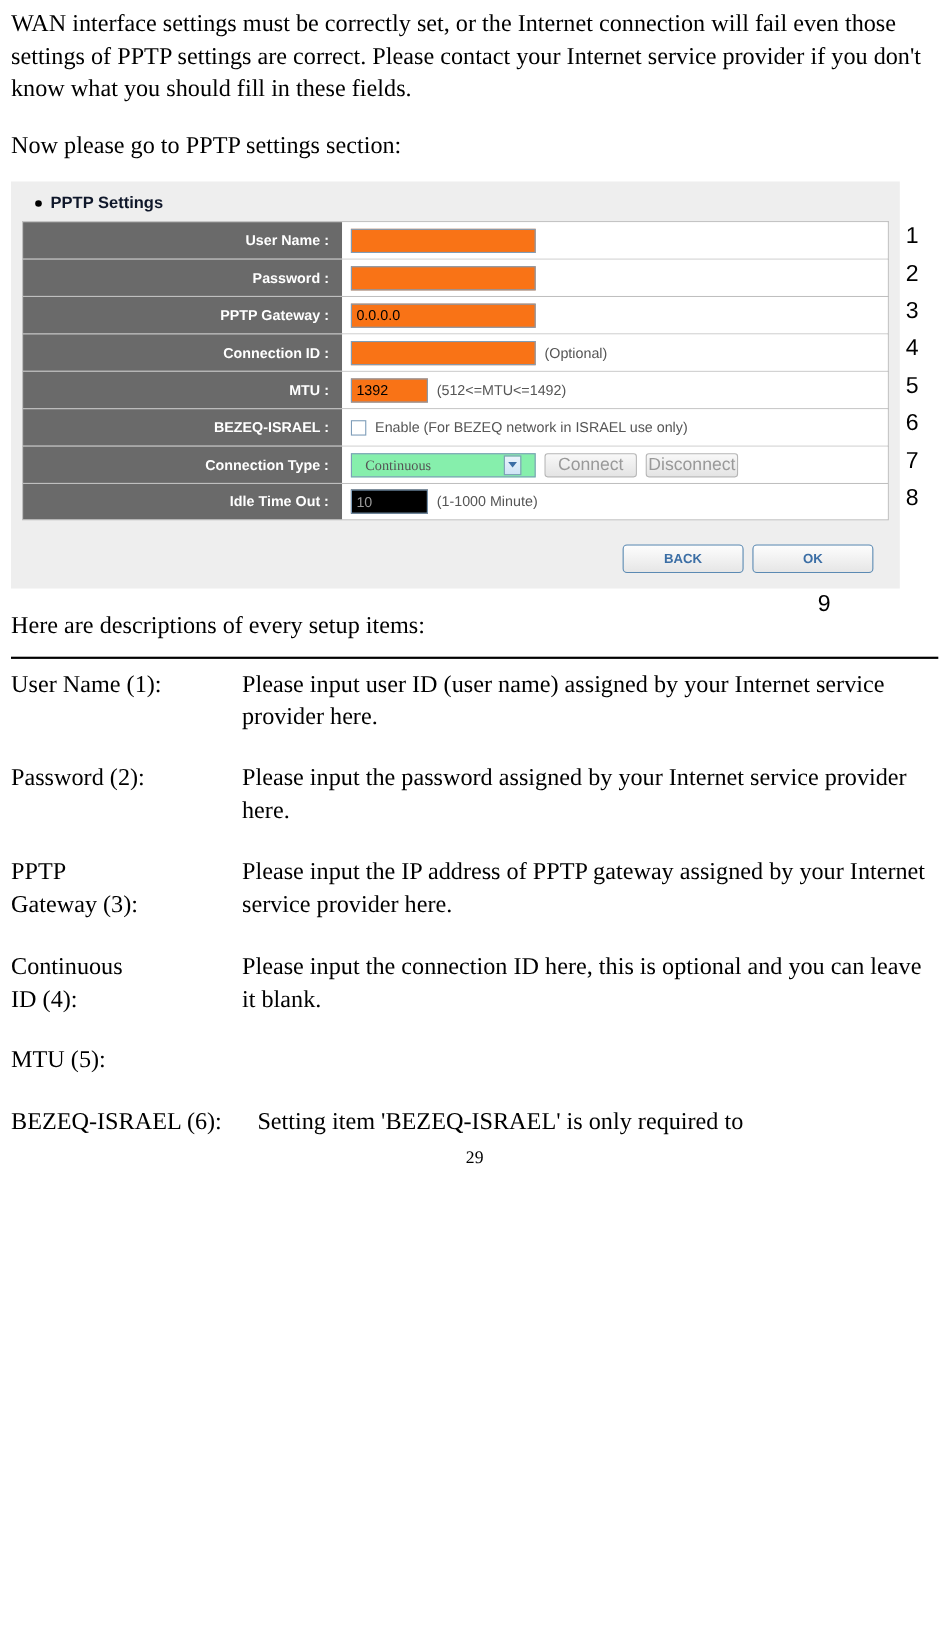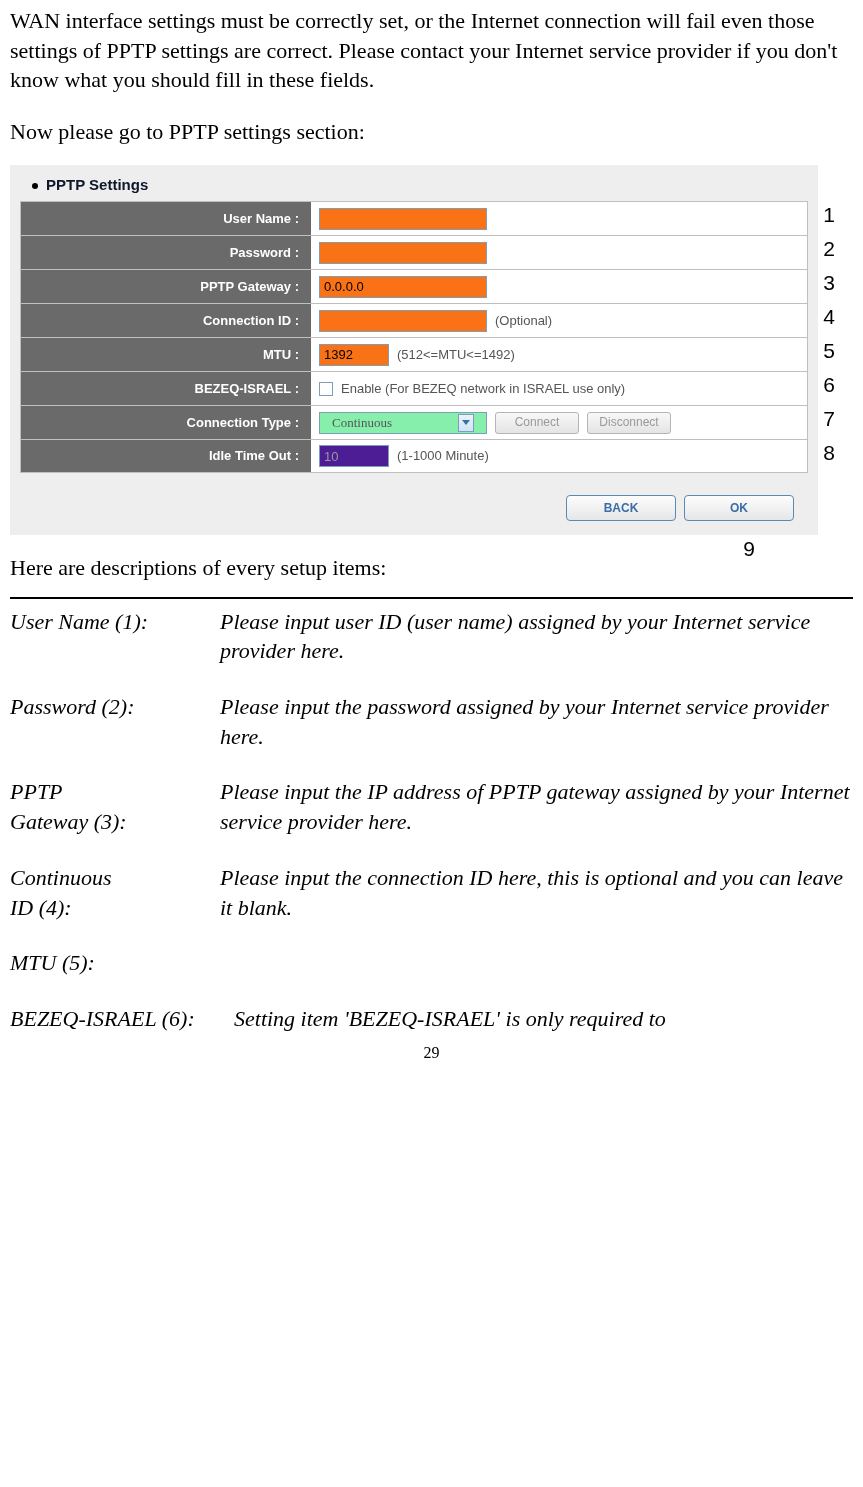--- a/index.html
+++ b/index.html
@@ -98,21 +98,21 @@
   .checkbox {
     width: 14px; height:14px; border:1px solid #7e9db9; background:#fff;
   }
   .btn-sm {
     height: 22px;
     min-width: 84px;
     background: linear-gradient(#f8f8f8,#e4e4e4);
     border: 1px solid #b5b5b5;
     border-radius: 3px;
     font-family: Arial, Helvetica, sans-serif;
-    font-size: 12px;
+    font-size: 16px;
     color: #999;
     display:flex; align-items:center; justify-content:center;
   }
   .btn-row {
     display:flex; justify-content:flex-end; gap:8px;
     padding: 22px 14px 6px 0;
   }
   .btn {
     height: 26px;
     min-width: 110px;
@@ -135,26 +135,26 @@
   .n2{ top:70px; right:18px;}
   .n3{ top:104px; right:18px;}
   .n4{ top:138px; right:18px;}
   .n5{ top:172px; right:18px;}
   .n6{ top:206px; right:18px;}
   .n7{ top:240px; right:18px;}
   .n8{ top:274px; right:18px;}
   .n9{ top:370px; right:98px;}
   .desc-lead { margin: 18px 0 14px 0; }
   hr.thick { border:0; border-top:2px solid #000; margin:0 0 8px 0; }
-  .deflist { font-style: italic; }
+  .deflist { }
   .ditem { display:flex; margin-bottom: 26px; }
   .dterm { width: 210px; flex-shrink:0; }
   .ddesc { flex:1; }
   .page-num { text-align:center; font-size:16px; font-style:normal; font-family:"Times New Roman",serif;}
-  .disabled-box{ background:#4c1d95; color:#999;}
+  .disabled-box{ background:#000000; color:#999;}
 </style>
 </head>
 <body>
 
 <div class="intro">WAN interface settings must be correctly set, or the Internet connection will fail even those settings of PPTP settings are correct. Please contact your Internet service provider if you don't know what you should fill in these fields.</div>
 
 <div class="lead">Now please go to PPTP settings section:</div>
 
 <div class="figure-wrap">
   <div class="fig">

